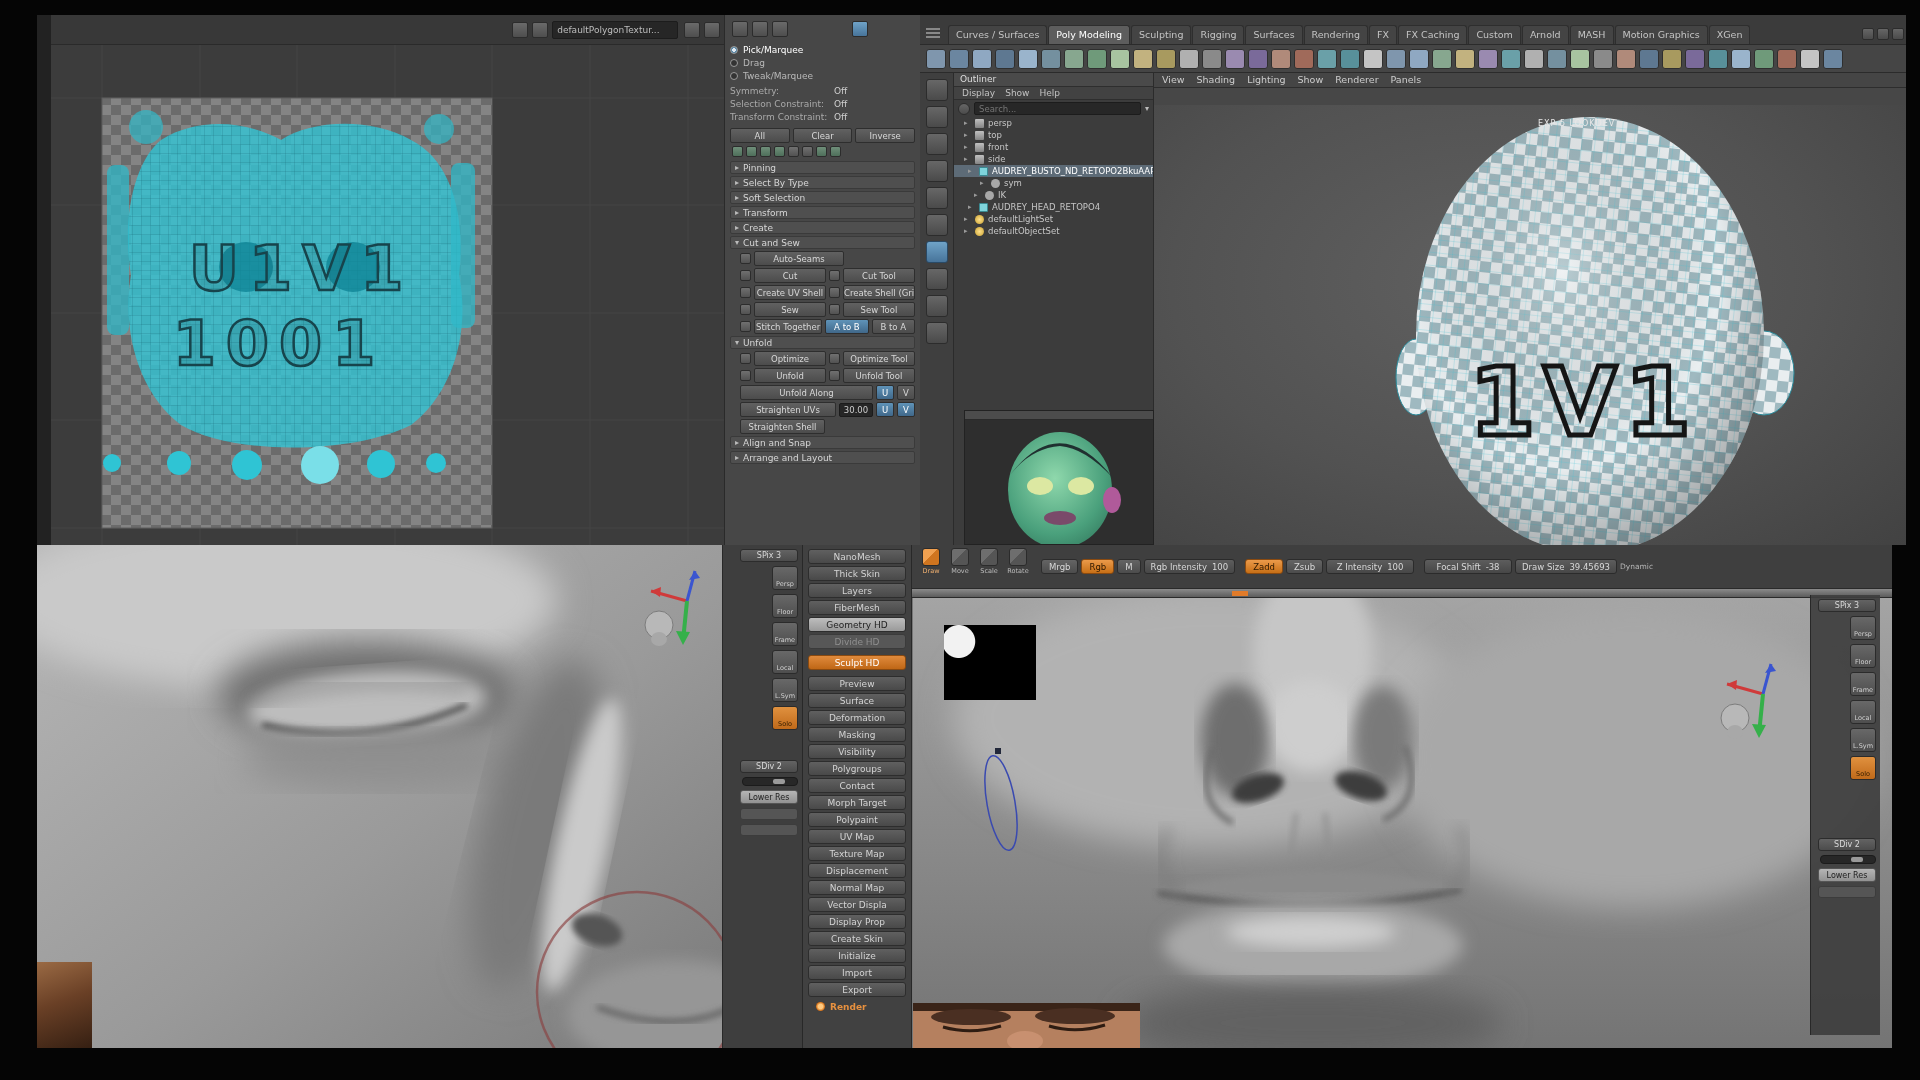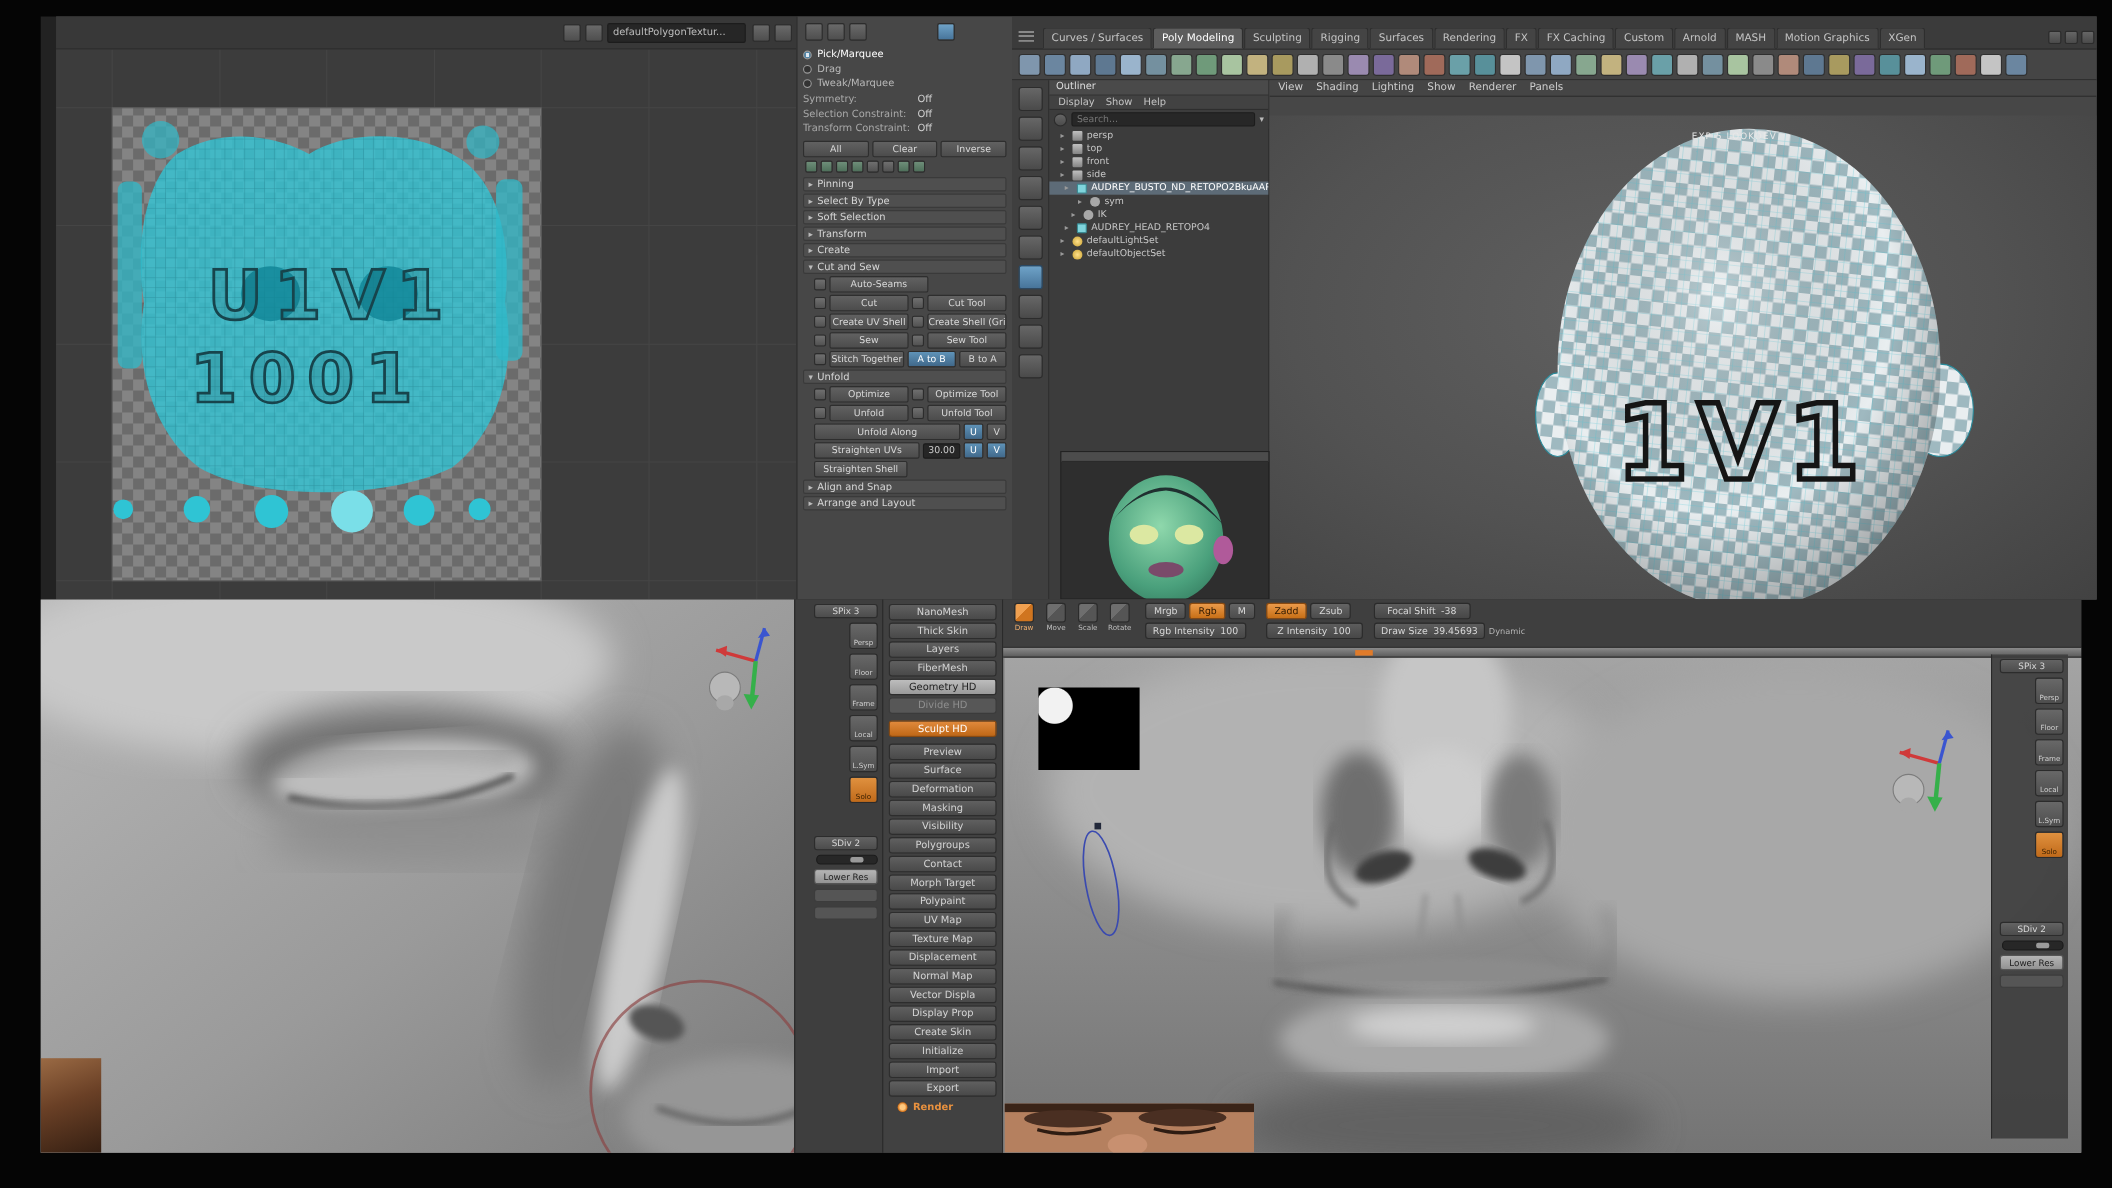--- a/index.html
+++ b/index.html
@@ -103,21 +103,21 @@
 .zb-item.render{background:transparent;border:none;color:#e8913f;font-weight:bold;justify-content:flex-start;gap:5px;padding-left:8px}
 .zb-item.render::before{content:"";width:9px;height:9px;border-radius:50%;background:radial-gradient(#ffc97f 0 35%,#d0690f 70%)}
 
 .zb-right{position:absolute;left:875px;top:0;width:980px;height:503px;background:#3f3f3f}
 .zb-topbar{position:absolute;left:0;top:0;width:980px;height:44px;background:#3f3f3f;border-bottom:1px solid #2a2a2a;display:flex;gap:10px;padding:3px 6px;font-size:8.5px}
 .zb-modes{display:flex;gap:3px}
 .zb-mode{width:26px;display:flex;flex-direction:column;align-items:center;gap:1px;color:#bdbdbd;font-size:6.5px}
 .zb-mode-ic{width:18px;height:18px;border-radius:3px;border:1px solid #2b2b2b;background:linear-gradient(135deg,#6e6e6e 0 45%,#555 45%)}
 .zb-mode.active .zb-mode-ic{background:linear-gradient(135deg,#f0a050 0 45%,#d0751f 45%)}
 .zb-mode.active{color:#f0b070}
-.zb-grp{display:flex;flex-direction:column;gap:3px}
+.zb-grp{display:flex;flex-direction:row;gap:3px}
 .zb-r{display:flex;gap:3px;align-items:center}
 .zb-btn{height:15px;padding:0 7px;background:linear-gradient(#646464,#4c4c4c);border:1px solid #2c2c2c;border-radius:3px;color:#d8d8d8;font-size:8.5px;font-family:inherit;white-space:nowrap}
 .zb-btn.accent{background:linear-gradient(#eb9a4a,#c76f16);color:#2e1800;border-color:#8a4a10}
 .zb-btn.tiny{width:16px;padding:0}
 .zb-slider{height:15px;min-width:88px;display:flex;gap:5px;align-items:center;justify-content:center;background:linear-gradient(#5d5d5d,#474747);border:1px solid #2b2b2b;border-radius:3px;color:#d8d8d8;padding:0 6px;white-space:nowrap}
 .zb-dyn{color:#b5b5b5;font-size:7.5px;align-self:center}
 .zb-strip{position:absolute;left:0;top:44px;width:980px;height:9px;background:linear-gradient(#8a8a8a,#5c5c5c);border-bottom:1px solid #2a2a2a}
 .zb-strip i{position:absolute;left:320px;top:2px;width:16px;height:5px;background:#e07b2a;display:block}
 .popup-black{position:absolute;left:31px;top:27px;width:92px;height:75px;background:#000;background-image:radial-gradient(circle at 16% 22%,#f2f2f2 0 16px,transparent 17px)}
 .ref-photo{position:absolute;overflow:hidden}

